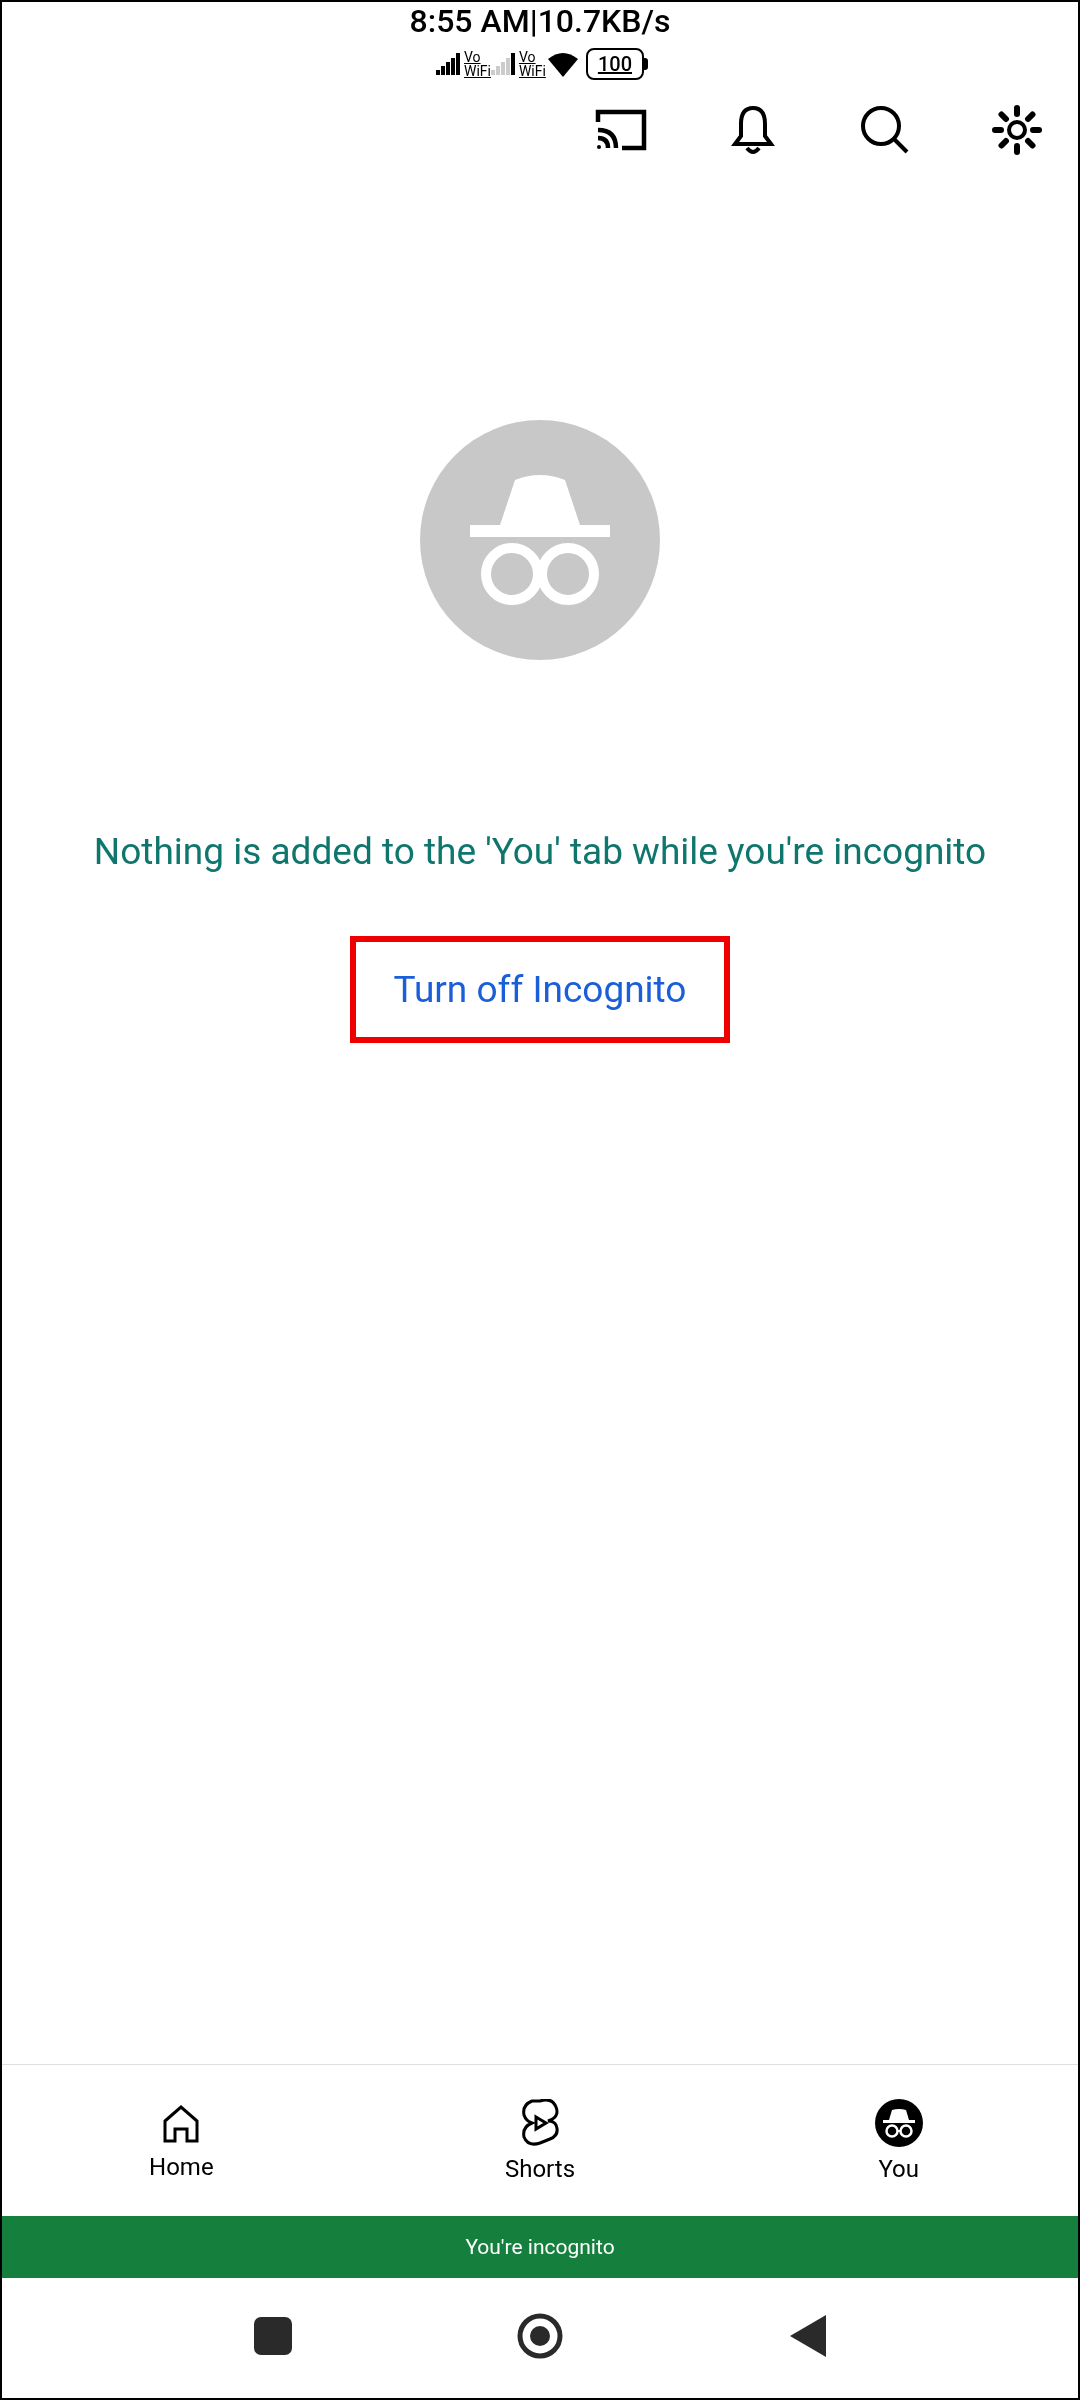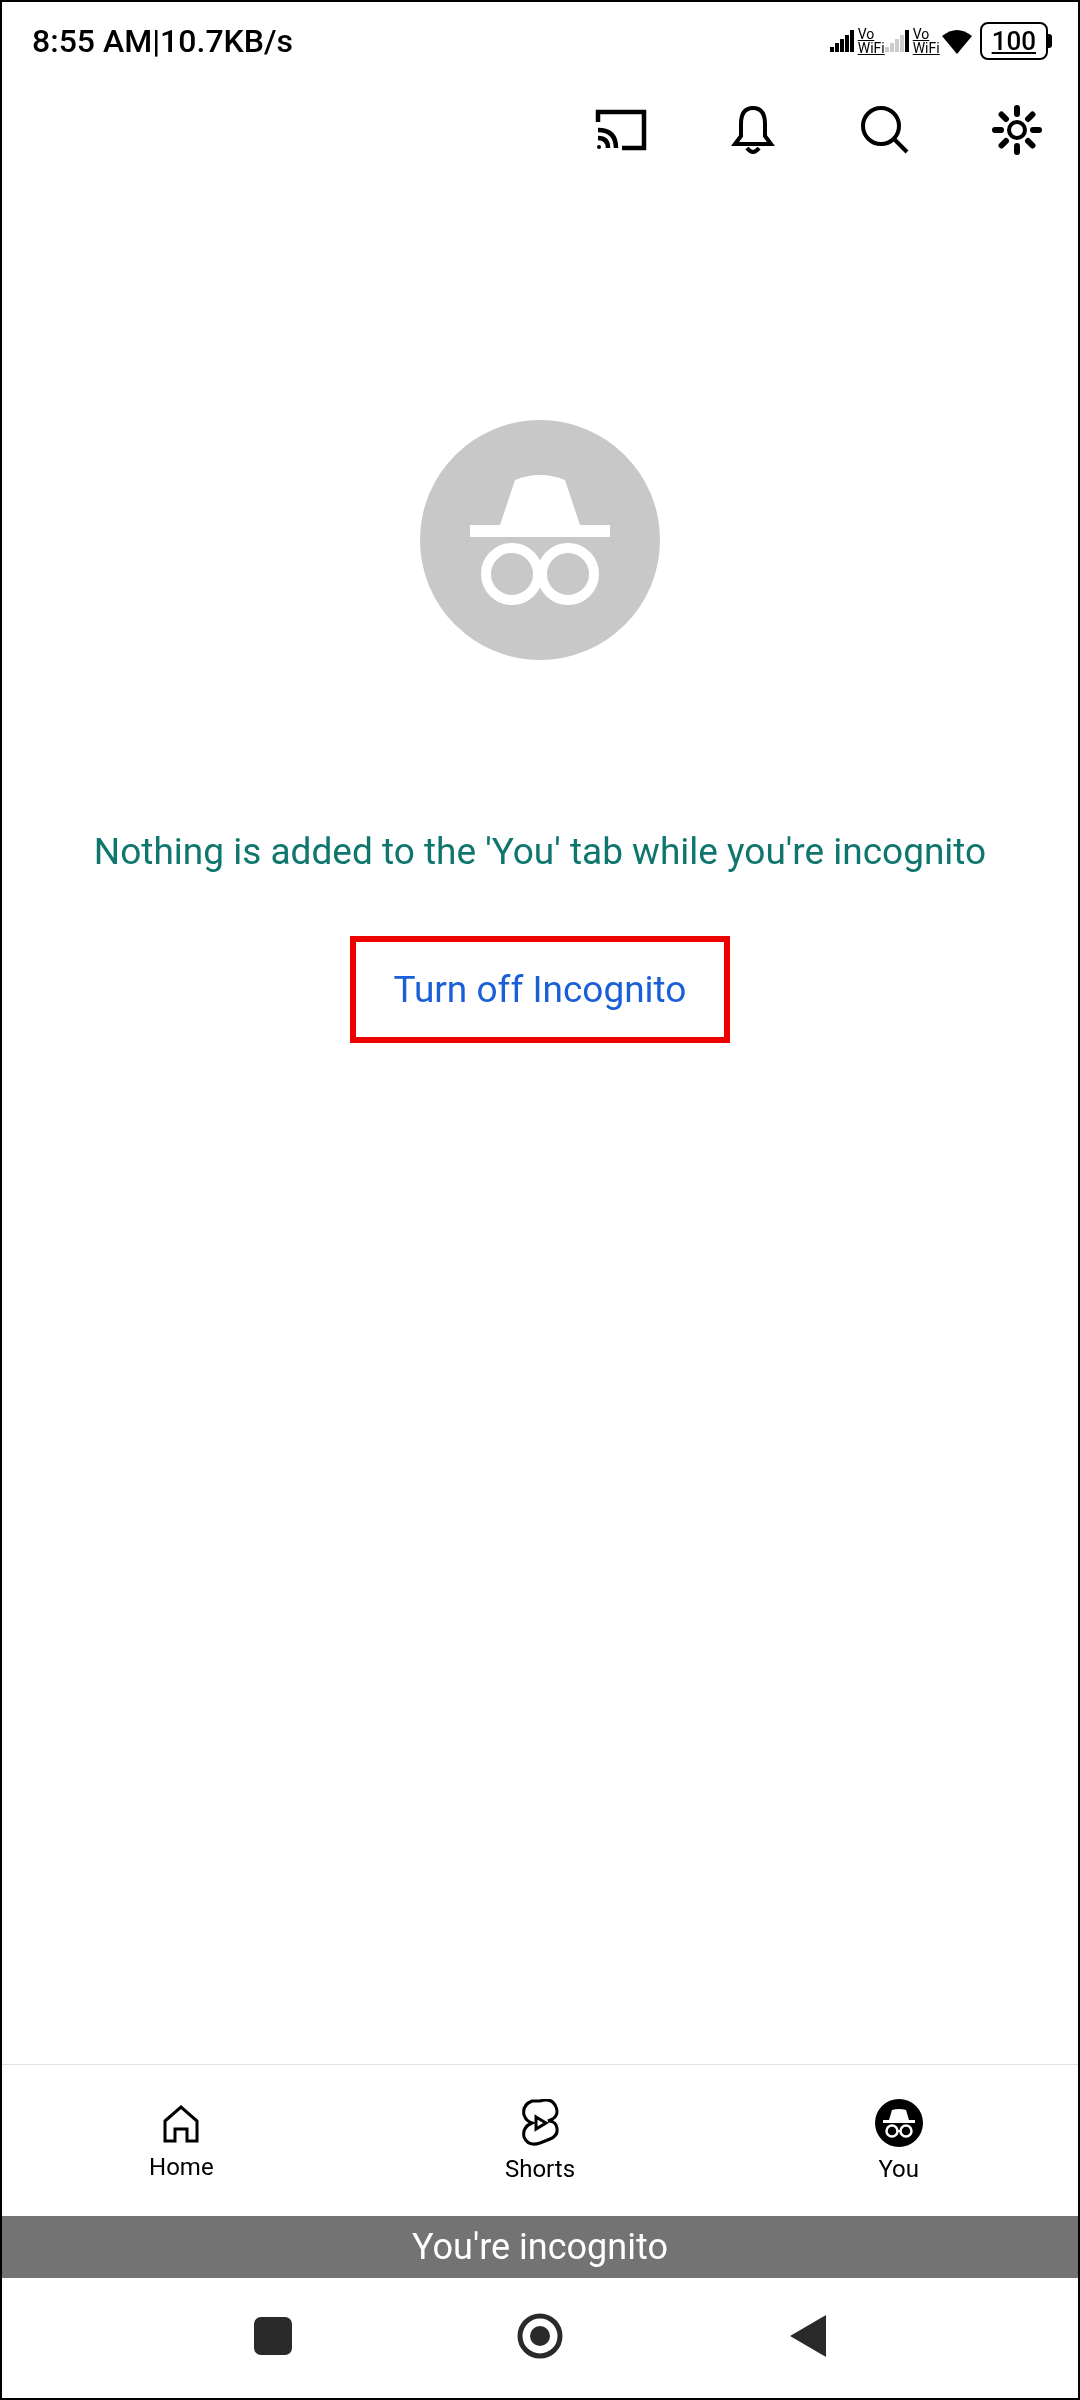--- a/index.html
+++ b/index.html
@@ -16,20 +16,21 @@
       flex-direction: column;
       border: 2px solid #000;
       position: relative;
     }
     .status-bar {
       height: 78px;
       display: flex;
       justify-content: space-between;
       align-items: center;
       padding: 0 30px;
+      flex-direction: column;
     }
     .status-left {
       display: flex;
       align-items: center;
       font-size: 32px;
       font-weight: 500;
       color: #000;
     }
     .status-right {
       display: flex;
@@ -44,21 +45,21 @@
     }
     .vo-wifi {
       font-size: 14px;
       line-height: 14px;
       margin-left: 2px;
     }
     .battery-box {
       border: 2px solid #000;
       border-radius: 8px;
       padding: 2px 10px;
-      font-size: 26px;
+      font-size: 20px;
       font-weight: 500;
       position: relative;
       margin-left: 6px;
     }
     .battery-box::after {
       content: '';
       position: absolute;
       right: -6px;
       top: 30%;
       height: 40%;
@@ -127,26 +128,26 @@
       align-items: center;
       justify-content: center;
       gap: 8px;
     }
     .nav-label {
       font-size: 24px;
       color: #000;
     }
     .incognito-banner {
       height: 62px;
-      background: #737373;
+      background: #15803d;
       color: #fff;
       display: flex;
       align-items: center;
       justify-content: center;
-      font-size: 36px;
+      font-size: 21px;
     }
     .system-nav {
       height: 120px;
       display: flex;
       align-items: center;
       justify-content: space-around;
       padding: 0 140px;
     }
     .nav-you-icon {
       width: 48px;

